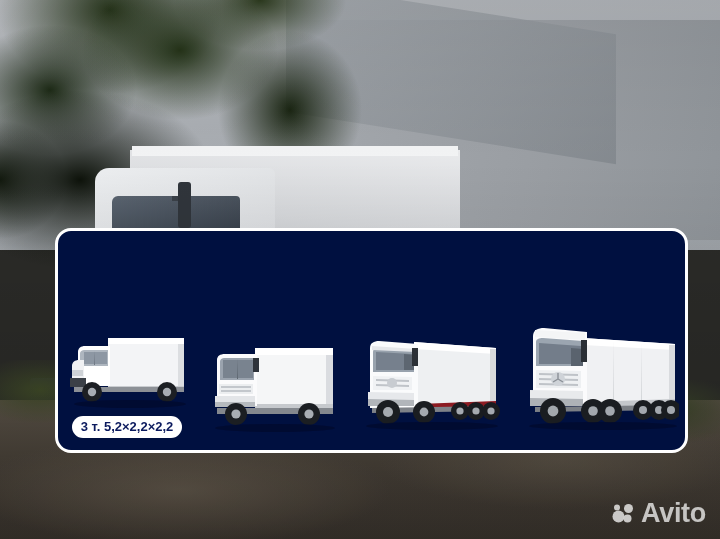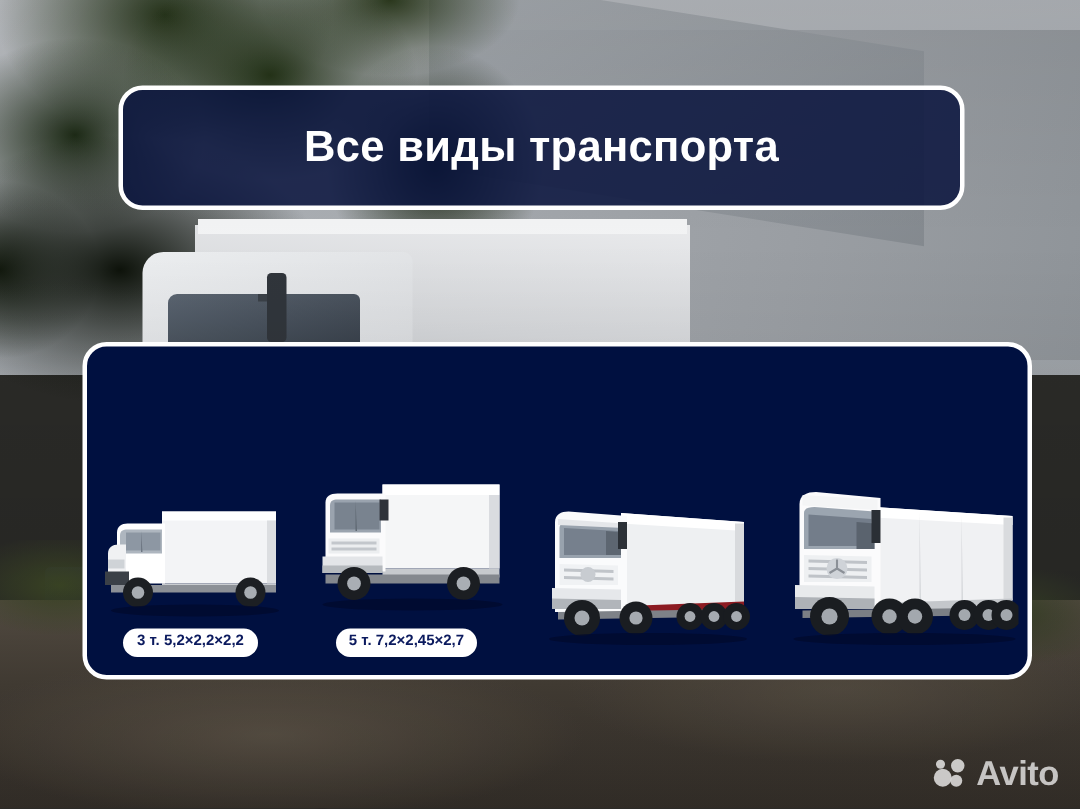--- a/index.html
+++ b/index.html
@@ -186,41 +186,41 @@
     display: flex;
     align-items: flex-end;
     justify-content: center;
   }
   .truck-art svg { display: block; }
 
   .badge {
     margin-top: 6px;
     background: #ffffff;
     color: #0b1a5e;
-    font-size: 10px;
+    font-size: 13px;
     font-weight: bold;
     border-radius: 11px;
     padding: 4px 9px 5px 9px;
     white-space: nowrap;
     line-height: 1;
   }
 
   
   .avito {
     position: absolute;
     right: 14px; bottom: 12px;
     display: flex;
     align-items: center;
     gap: 5px;
     opacity: .82;
   }
   .avito-logo { display: block; }
   .avito-text {
     color: rgba(255,255,255,.88);
-    font-size: 23px;
+    font-size: 27px;
     font-weight: bold;
     letter-spacing: -.3px;
     line-height: 1;
   }
 </style>
 </head>
 <body>
 
 <div class="canvas">
 
@@ -244,23 +244,20 @@
     <div class="truck-bumper-seam"></div>
     <div class="wheel-1"></div>
     <div class="wheel-2"></div>
 
     <div class="ground"></div>
     <div class="grass-l"></div>
     <div class="grass-r"></div>
     <div class="photo-shade"></div>
   </div>
 
-  <div class="title-banner">
-    <div class="title-text">Все виды транспорта</div>
-  </div>
 
   <div class="trucks-panel">
     <div class="trucks-row">
 
       <div class="truck-cell">
         <div class="truck-art">
           <svg width="126" height="92" viewBox="0 0 126 92">
 
             <path d="M44 20 L120 20 L120 68 L44 68 Z" fill="#f3f4f6"></path>
             <path d="M44 20 L120 20 L120 26 L44 26 Z" fill="#ffffff"></path>
@@ -319,21 +316,20 @@
             <path d="M14 74 L130 74 L130 80 L14 80 Z" fill="#84888e"></path>
 
             <circle cx="33" cy="80" r="11" fill="#1b1e22"></circle>
             <circle cx="33" cy="80" r="4.6" fill="#a9aeb4"></circle>
             <circle cx="106" cy="80" r="11" fill="#1b1e22"></circle>
             <circle cx="106" cy="80" r="4.6" fill="#a9aeb4"></circle>
 
             <ellipse cx="72" cy="94" rx="60" ry="4" fill="#000a2c" opacity=".75"></ellipse>
           </svg>
         </div>
-        <div class="badge">5 т. 7,2×2,45×2,7</div>
       </div>
 
       <div class="truck-cell">
         <div class="truck-art">
           <svg width="148" height="112" viewBox="0 0 148 112">
 
             <path d="M62 16 L144 22 L144 76 L62 80 Z" fill="#eef0f2"></path>
             <path d="M62 16 L144 22 L144 28 L62 23 Z" fill="#ffffff"></path>
             <path d="M138 23 L144 23 L144 76 L138 77 Z" fill="#d8dadd"></path>
 

